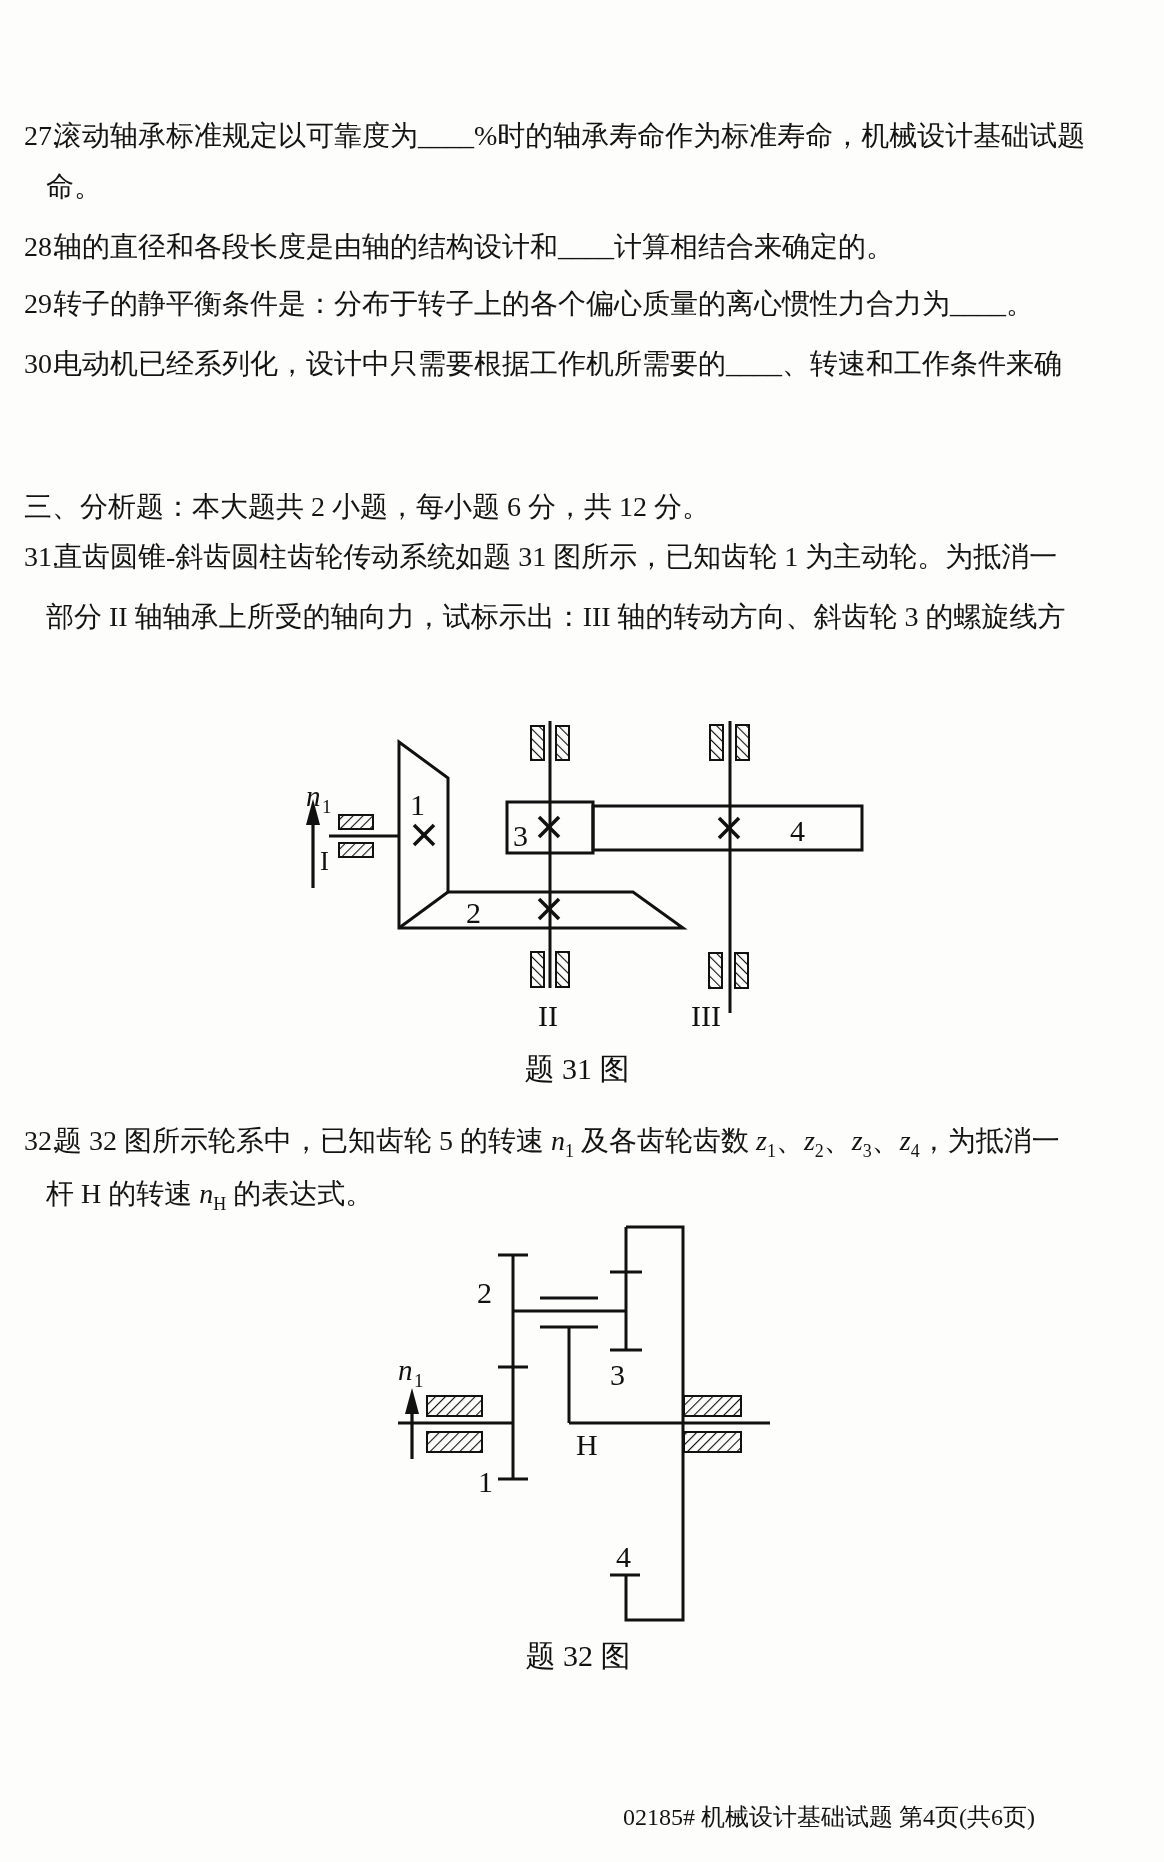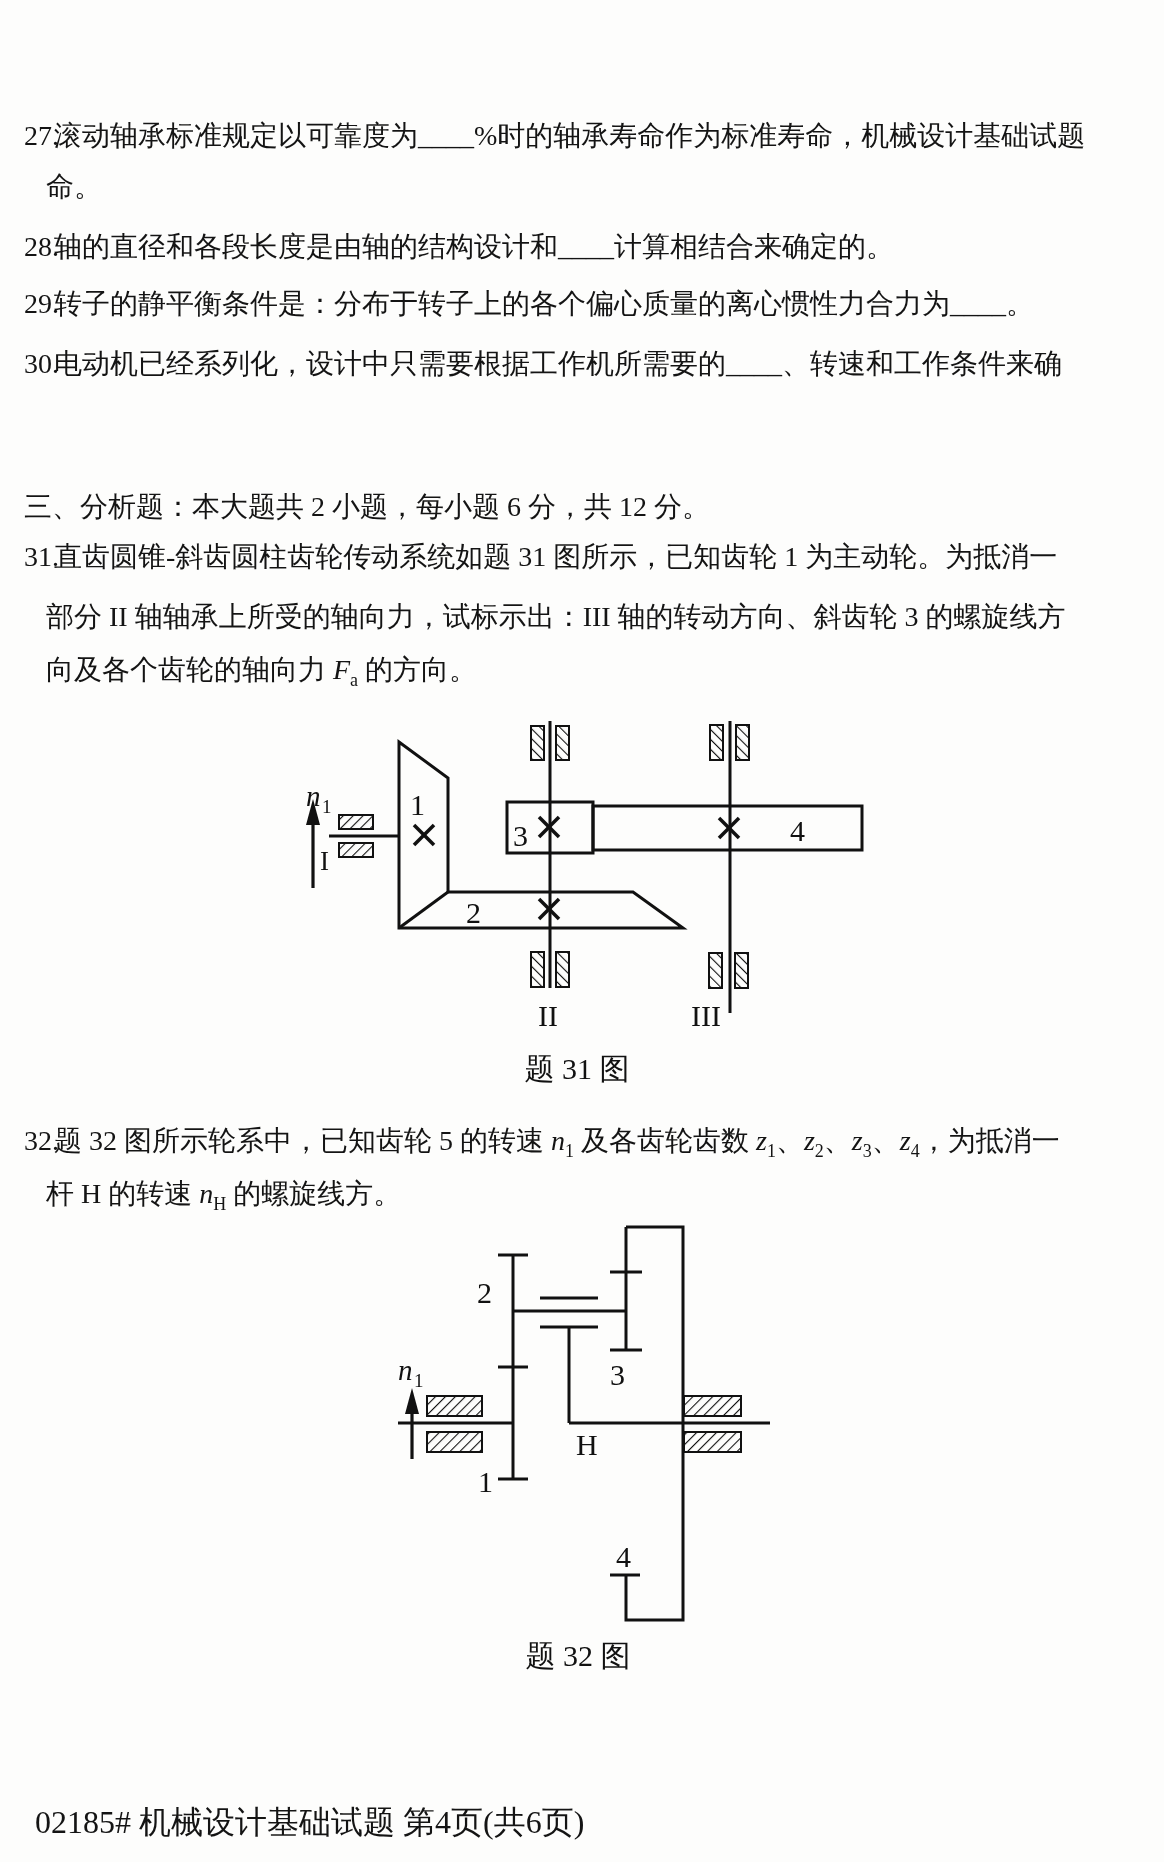--- a/index.html
+++ b/index.html
@@ -24,22 +24,22 @@
   .heading{font-weight:normal;}
   .it{font-style:italic;}
   sub{font-size:18px;line-height:0;}
   .fig{position:absolute;left:0;}
   .flab{font-family:"Liberation Serif","DejaVu Serif",serif;font-size:30px;fill:#111;}
   .fsmall{font-size:19px;}
   .fital{font-style:italic;font-size:29px;}
   .footer{
     position:absolute;
     top:1801px;left:35px;width:1000px;
-    text-align:left;
-    font-size:32px;
+    text-align:right;
+    font-size:24px;
     white-space:nowrap;
   }
 </style>
 </head>
 <body>
 
 <div class="page">
 
   <div class="line" style="top:119px"><span class="qnum">27.</span><span>滚动轴承标准规定以可靠度为____%时的轴承寿命作为标准寿命，机械设计基础试题</span></div>
   <div class="line cont" style="top:170px">命。</div>
@@ -47,21 +47,20 @@
   <div class="line" style="top:230px"><span class="qnum">28.</span><span>轴的直径和各段长度是由轴的结构设计和____计算相结合来确定的。</span></div>
 
   <div class="line" style="top:287px"><span class="qnum">29.</span><span>转子的静平衡条件是：分布于转子上的各个偏心质量的离心惯性力合力为____。</span></div>
 
   <div class="line" style="top:347px"><span class="qnum">30.</span><span>电动机已经系列化，设计中只需要根据工作机所需要的____、转速和工作条件来确</span></div>
 
   <div class="line heading" style="top:490px">三、分析题：本大题共 2 小题，每小题 6 分，共 12 分。</div>
 
   <div class="line" style="top:540px"><span class="qnum">31.</span><span>直齿圆锥-斜齿圆柱齿轮传动系统如题 31 图所示，已知齿轮 1 为主动轮。为抵消一</span></div>
   <div class="line cont" style="top:600px">部分 II 轴轴承上所受的轴向力，试标示出：III 轴的转动方向、斜齿轮 3 的螺旋线方</div>
-  <div class="line cont" style="top:653px"><span>向及各个齿轮的轴向力 </span><span class="it">F</span><sub>a</sub><span> 的方向。</span></div>
 
   <svg class="fig" style="top:690px" width="1164" height="400" viewBox="0 690 1164 400">
     <defs>
       <pattern id="hA" width="7" height="7" patternUnits="userSpaceOnUse" patternTransform="rotate(-45)">
         <line x1="0" y1="0" x2="0" y2="7" stroke="#111" stroke-width="2.2"></line>
       </pattern>
       <pattern id="hB" width="7" height="7" patternUnits="userSpaceOnUse" patternTransform="rotate(45)">
         <line x1="0" y1="0" x2="0" y2="7" stroke="#111" stroke-width="2.2"></line>
       </pattern>
     </defs>
@@ -120,21 +119,21 @@
 
     <text class="flab" x="410" y="815">1</text>
     <text class="flab" x="466" y="923">2</text>
     <text class="flab" x="513" y="846">3</text>
     <text class="flab" x="790" y="841">4</text>
 
     <text class="flab" x="577" y="1079" text-anchor="middle">题 31 图</text>
   </svg>
 
   <div class="line" style="top:1124px"><span class="qnum">32.</span><span><span>题 32 图所示轮系中，已知齿轮 5 的转速 </span><span class="it">n</span><sub>1</sub><span> 及各齿轮齿数 </span><span class="it">z</span><sub>1</sub><span>、</span><span class="it">z</span><sub>2</sub><span>、</span><span class="it">z</span><sub>3</sub><span>、</span><span class="it">z</span><sub>4</sub><span>，为抵消一</span></span></div>
-  <div class="line cont" style="top:1177px"><span>杆 H 的转速 </span><span class="it">n</span><sub>H</sub><span> 的螺旋线方。</span></div>
+  <div class="line cont" style="top:1177px"><span>杆 H 的转速 </span><span class="it">n</span><sub>H</sub><span> 的表达式。</span></div>
 
   <svg class="fig" style="top:1180px" width="1164" height="520" viewBox="0 1180 1164 520">
     <defs>
       <pattern id="hC" width="7" height="7" patternUnits="userSpaceOnUse" patternTransform="rotate(45)">
         <line x1="0" y1="0" x2="0" y2="7" stroke="#111" stroke-width="2.2"></line>
       </pattern>
     </defs>
 
     <g>
       <text class="flab fital" x="398" y="1380">n</text>

